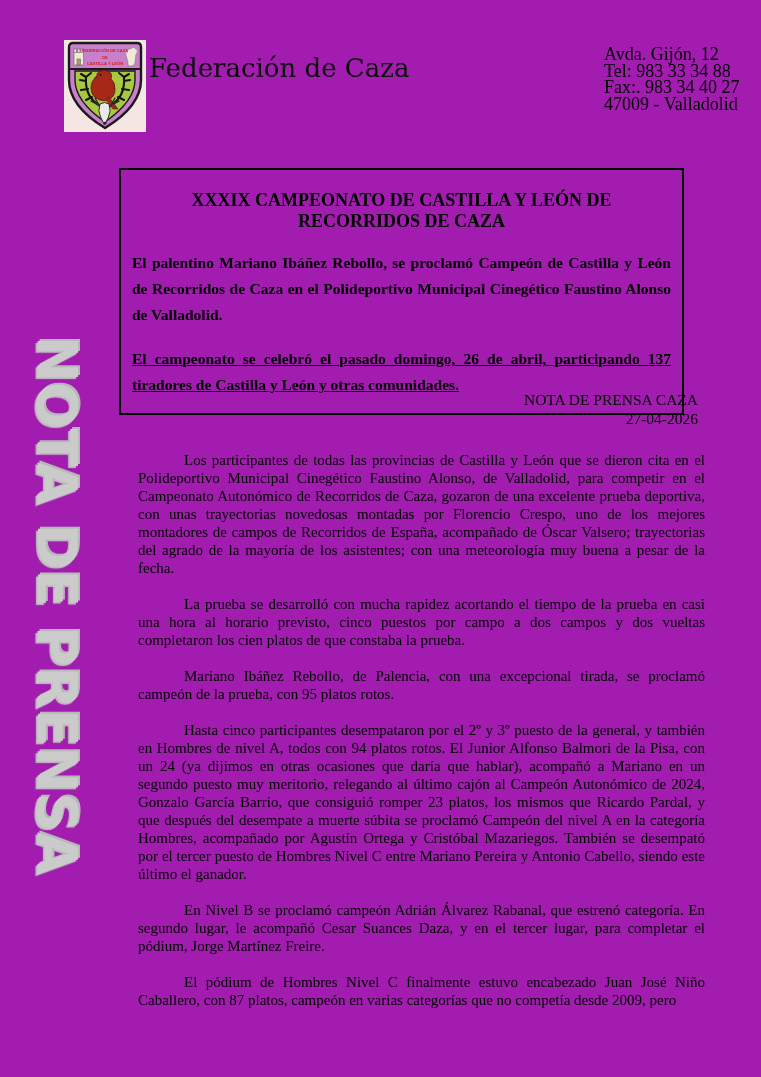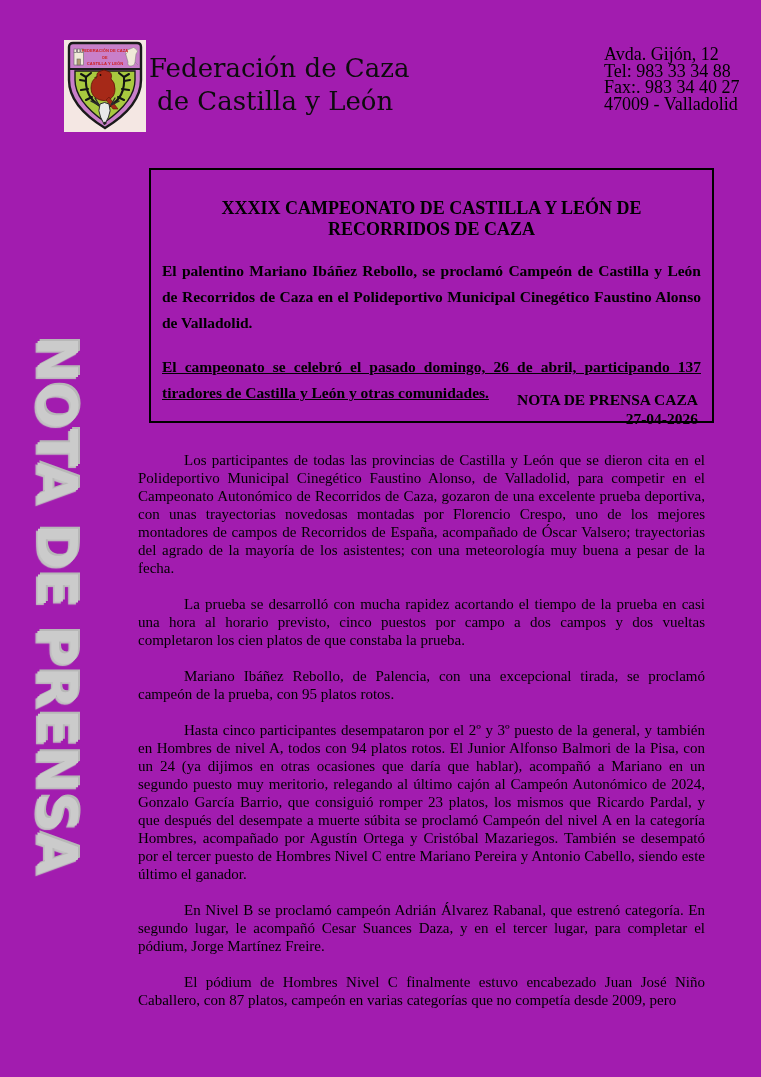--- a/index.html
+++ b/index.html
@@ -57,25 +57,25 @@
     letter-spacing: 0px;
     white-space: nowrap;
     color: #cbcbcb;
     text-shadow: -2px -2px 0 #b7b7b7, 2px 2px 1px #c2c2c2;
     user-select: none;
   }
 
   
   .headline-box {
     position: absolute;
-    left: 149px;
+    left: 119px;
     top: 168px;
     width: 565px;
     border: 2px solid #000;
-    padding: 28px 11px 15px 11px;
+    padding: 20px 11px 15px 11px;
     font-weight: bold;
   }
   .box-title {
     text-align: center;
     font-size: 18px;
     line-height: 21px;
     margin: 0 0 18px 0;
   }
   .box-title span { display: block; }
   .headline-box p {
@@ -85,21 +85,21 @@
     text-align: justify;
   }
   .headline-box p + p { margin-top: 18px; text-decoration: underline; }
 
   
   .press-note {
     position: absolute;
     right: 63px;
     top: 390px;
     text-align: right;
-    font-weight: bold;
+    font-weight: normal;
     font-size: 15.5px;
     line-height: 19px;
   }
 
   
   .body-text {
     position: absolute;
     left: 138px;
     top: 451px;
     width: 567px;
@@ -165,21 +165,20 @@
 
     <g>
       <path d="M35,65 l-8,-4 M35,65 l-4,-7 M47,65 l8,-4 M47,65 l4,-7" stroke="#2b2b2b" stroke-width="1.4" fill="none" stroke-linecap="round"></path>
       <path d="M36,64 q-2.5,7 0.5,13 l4,8 4,-8 q3,-6 0.5,-13 q-4.5,-3 -9,0 z" fill="#e9e9e9" stroke="#2b2b2b" stroke-width="1"></path>
       <ellipse cx="41" cy="83" rx="1.6" ry="1.2" fill="#222"></ellipse>
     </g>
   </svg>
 
   <div class="org-name">
     <span class="line1">Federación de Caza</span>
-    <span class="line2">de Castilla y León</span>
   </div>
 
   <div class="address">
     <div>Avda. Gijón, 12</div>
     <div>Tel: 983 33 34 88</div>
     <div>Fax:. 983 34 40 27</div>
     <div>47009 - Valladolid</div>
   </div>
 
   <div class="watermark">NOTA DE PRENSA</div>

